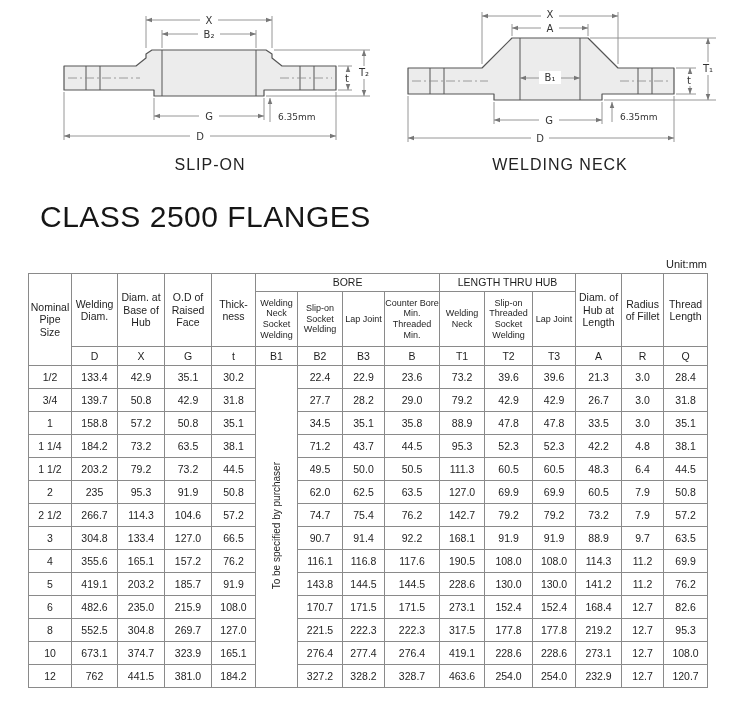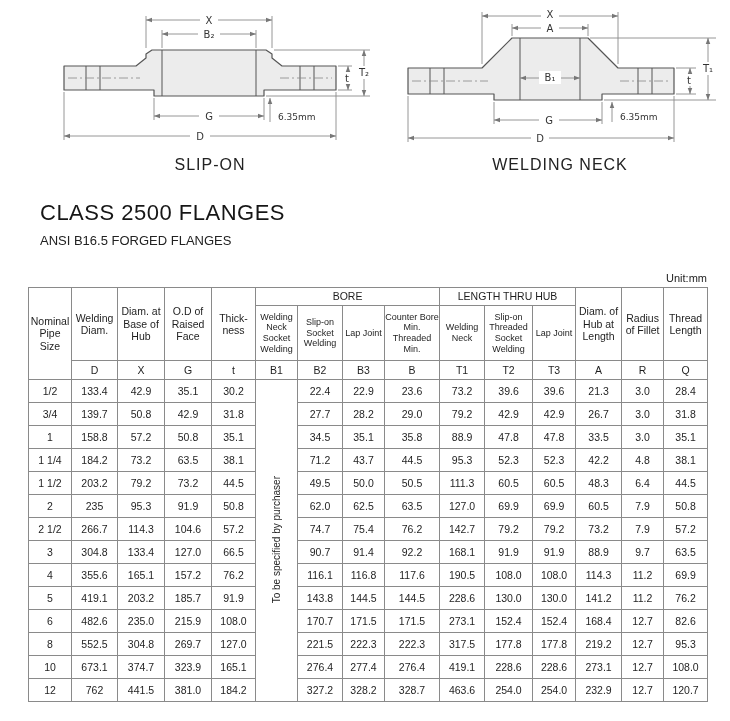--- a/index.html
+++ b/index.html
@@ -14,21 +14,21 @@
   .part{fill:#ececec;stroke:#555;stroke-width:1.2;stroke-linejoin:round;}
   .edge{stroke:#555;stroke-width:1;}
   .cl{stroke:#888;stroke-width:.8;stroke-dasharray:9 3 2 3;}
   .ext,.dim{stroke:#8a8a8a;stroke-width:.9;fill:none;}
   .lblbg{fill:#fff;}
   text.dlbl{font-family:"DejaVu Sans",sans-serif;font-size:10px;fill:#333;text-anchor:middle;}
   text.small{font-size:9px;text-anchor:start;}
 
   
   .title-block{margin:26px 0 0 40px;}
-  .page-title{font-size:22px;font-weight:400;letter-spacing:.5px;margin:0;color:#161616;}
+  .page-title{font-size:30px;font-weight:400;letter-spacing:.5px;margin:0;color:#161616;}
   .page-subtitle{font-size:13px;margin-top:7px;color:#222;}
 
   
   .table-section{margin:24px 0 0 20px;width:679px;position:relative;padding-left:8px;}
   .unit-label{text-align:right;font-size:11px;margin-bottom:3px;color:#222;}
   .watermark{position:absolute;left:110px;top:150px;font-size:150px;font-weight:bold;font-style:italic;letter-spacing:14px;color:rgba(70,70,70,0.05);pointer-events:none;white-space:nowrap;}
   table.spec{border-collapse:collapse;table-layout:fixed;width:679px;position:relative;background:transparent;}
   table.spec th,table.spec td{border:1px solid #8a8a8a;text-align:center;vertical-align:middle;padding:0;overflow:hidden;}
   table.spec{border:1px solid #6f6f6f;}
   thead th{font-weight:normal;font-size:9px;line-height:1.18;color:#1e1e1e;}
@@ -158,21 +158,20 @@
 
       <line class="dim" x1="222" y1="118" x2="222" y2="98" marker-end="url(#arr)"></line>
       <text class="dlbl small" x="230" y="116">6.35mm</text>
     </svg>
     <div class="caption">WELDING NECK</div>
   </div>
 </div>
 
 <div class="title-block">
   <h1 class="page-title">CLASS 2500 FLANGES</h1>
-  <div class="page-subtitle">ANSI B16.5 FORGED FLANGES</div>
 </div>
 
 <div class="table-section">
   <div class="unit-label">Unit:mm</div>
 
   <table class="spec">
     <colgroup>
       <col style="width:43px">
         <col style="width:46px">
         <col style="width:47px">

